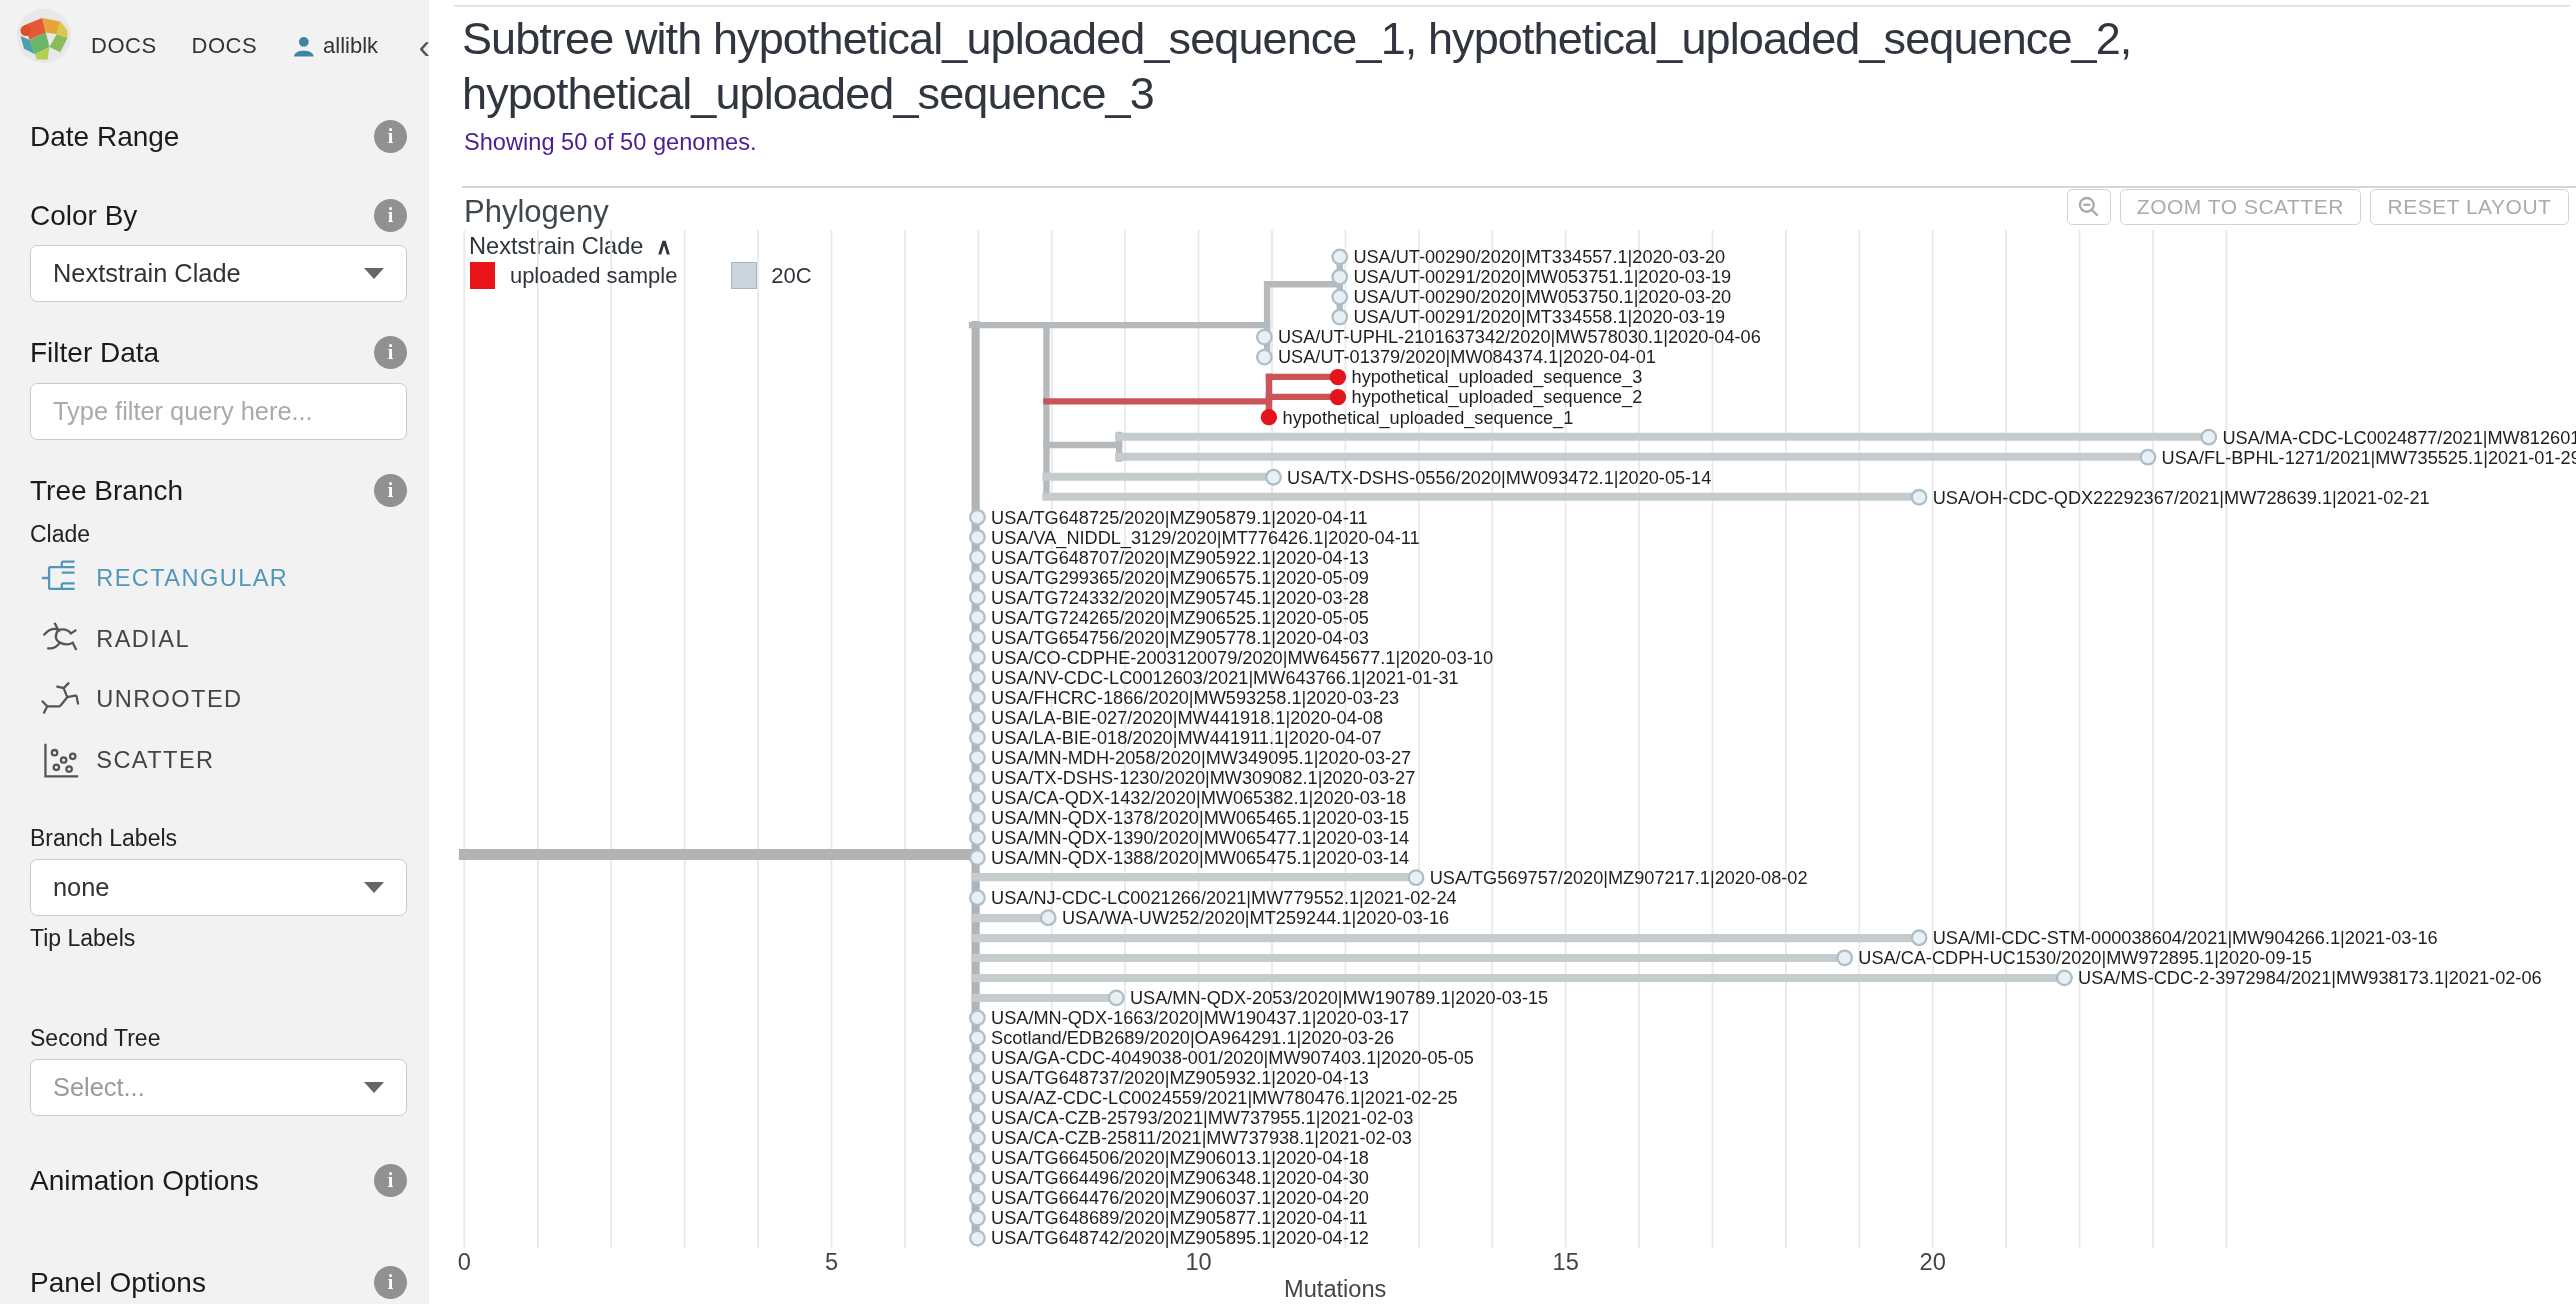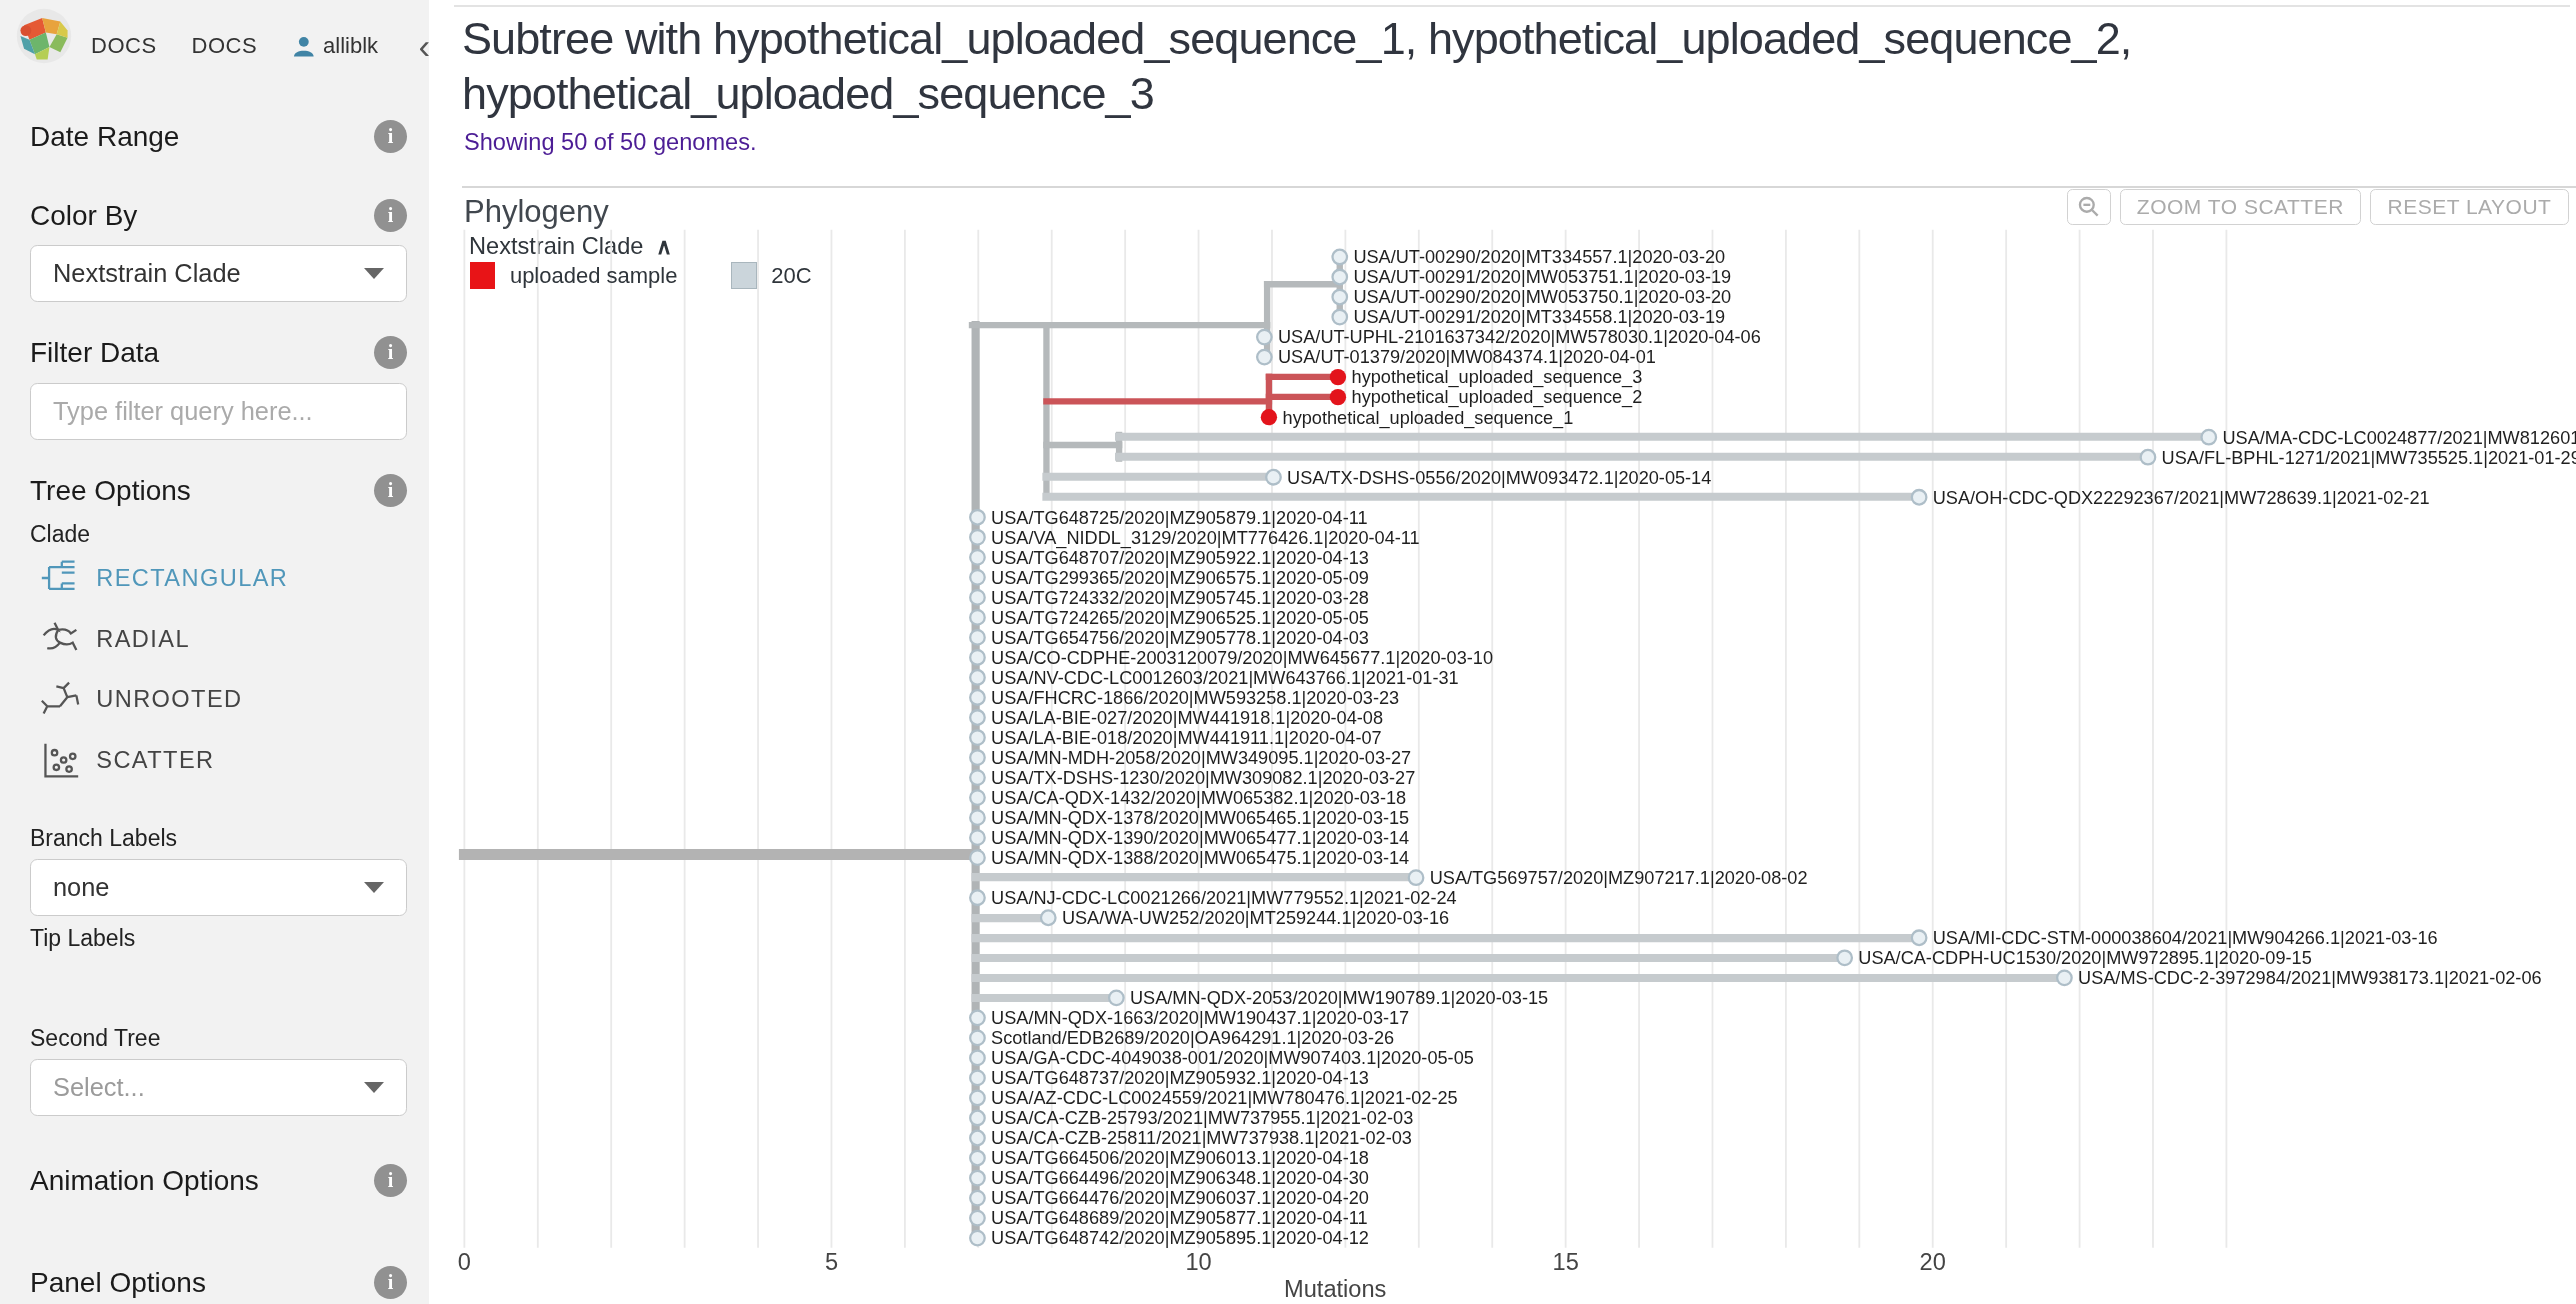--- a/index.html
+++ b/index.html
@@ -87,21 +87,21 @@
       <span class="caret"></span>
     </div>
 
     <div class="section-head" style="top:336px;">
       <span class="section-title">Filter Data</span>
       <span class="info-icon">i</span>
     </div>
     <input class="text-input" style="top: 383px;" placeholder="Type filter query here...">
 
     <div class="section-head" style="top:474px;">
-      <span class="section-title">Tree Options</span>
+      <span class="section-title">Tree Branch</span>
       <span class="info-icon">i</span>
     </div>
     <div class="sub-label" style="top:521px;">Clade</div>
 
     <div class="layout-row selected" style="top:558px;">
       <svg width="40" height="40" viewBox="0 0 44 44" fill="none" stroke="#5097BA" stroke-width="2.5">
         <path d="M2 22 H10 M10 10 V34 M10 10 H24 M10 34 H24 M24 10 V4 M24 4 H38 M24 10 H38 M24 28 V34 M24 28 H38 M24 34 H38 M24 16 H38"></path>
       </svg>
       <span class="lbl">RECTANGULAR</span>
     </div>

